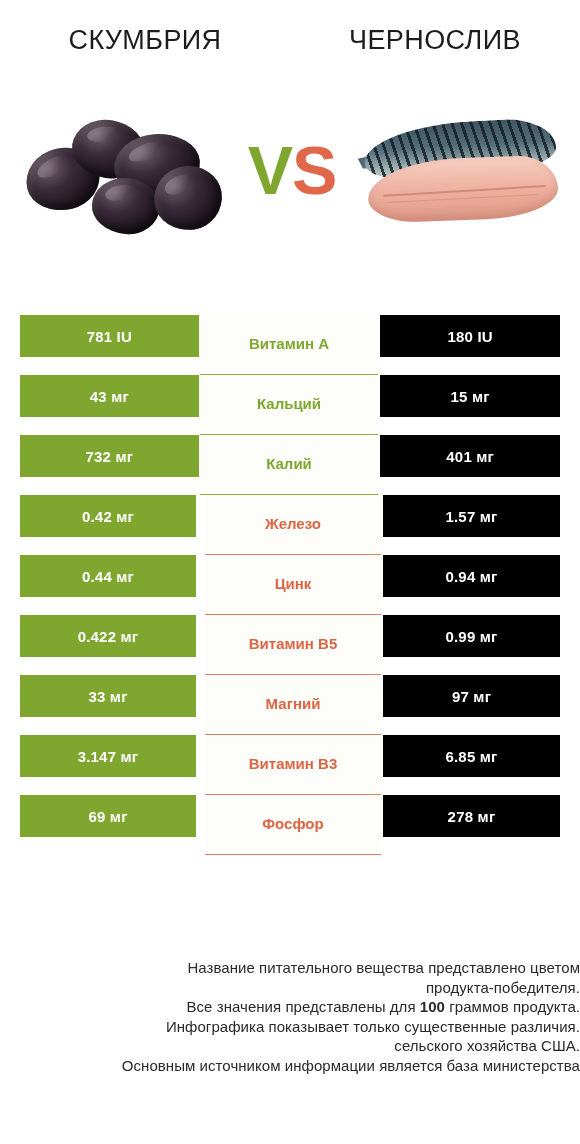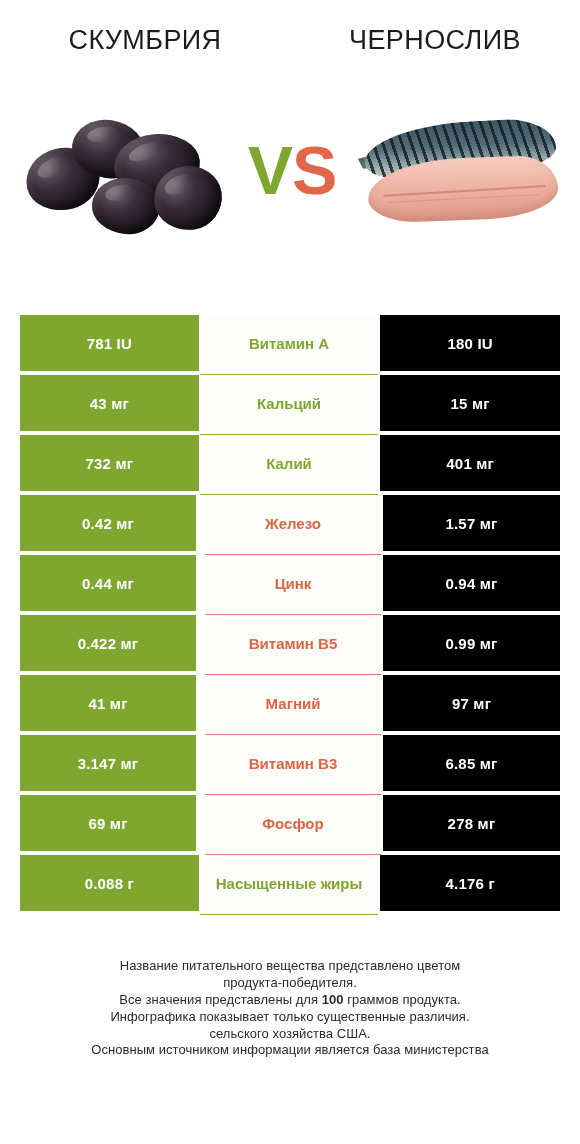--- a/index.html
+++ b/index.html
@@ -180,21 +180,21 @@
     margin-bottom: 0;
   }
   .cell {
     display: flex;
     align-items: center;
     justify-content: center;
     text-align: center;
   }
   .cell-left, .cell-right {
     width: 179px;
-    height: 56px;
+    height: 42px;
     color: #ffffff;
     font-size: 15px;
     font-weight: 700;
     letter-spacing: 0.2px;
   }
   .cell-left  { background: #7fa72f; margin-right: 1px; }
   .cell-right { background: #000000; margin-left: 2px; width: 180px; }
 
   .cell-mid {
     width: 179px;
@@ -209,22 +209,22 @@
   .cell-mid.green  { color: #7fa72f; border-bottom-color: #8aad3c; }
   .cell-mid.orange { color: #dd6544; border-bottom-color: #d98064; margin-left: 8px; }
   .row:last-child .cell-mid { border-bottom-width: 1px; }
 
   
   .footer {
     position: absolute;
     left: 0;
     top: 958px;
     width: 580px;
-    text-align: center;
-    font-size: 13px;
+    text-align: right;
+    font-size: 15px;
     line-height: 1.30;
     color: #2a2a2a;
     letter-spacing: 0.05px;
   }
   .footer .ln { display: block; }
   .footer b { font-weight: 700; }
 </style>
 </head>
 <body>
 
@@ -285,38 +285,33 @@
         <div class="cell cell-left">0.44 мг</div>
         <div class="cell cell-mid orange">Цинк</div>
         <div class="cell cell-right">0.94 мг</div>
       </div>
       <div class="row">
         <div class="cell cell-left">0.422 мг</div>
         <div class="cell cell-mid orange">Витамин B5</div>
         <div class="cell cell-right">0.99 мг</div>
       </div>
       <div class="row">
-        <div class="cell cell-left">41 мг</div>
+        <div class="cell cell-left">33 мг</div>
         <div class="cell cell-mid orange">Магний</div>
         <div class="cell cell-right">97 мг</div>
       </div>
       <div class="row">
         <div class="cell cell-left">3.147 мг</div>
         <div class="cell cell-mid orange">Витамин B3</div>
         <div class="cell cell-right">6.85 мг</div>
       </div>
       <div class="row">
         <div class="cell cell-left">69 мг</div>
         <div class="cell cell-mid orange">Фосфор</div>
         <div class="cell cell-right">278 мг</div>
-      </div>
-      <div class="row">
-        <div class="cell cell-left">0.088 г</div>
-        <div class="cell cell-mid green">Насыщенные жиры</div>
-        <div class="cell cell-right">4.176 г</div>
       </div>
     </div>
 
   <div class="footer">
     <span class="ln">Название питательного вещества представлено цветом</span>
     <span class="ln">продукта-победителя.</span>
     <span class="ln"><span>Все значения представлены для </span><b>100</b><span> граммов продукта.</span></span>
     <span class="ln">Инфографика показывает только существенные различия.</span>
     <span class="ln">сельского хозяйства США.</span>
     <span class="ln">Основным источником информации является база министерства</span>

